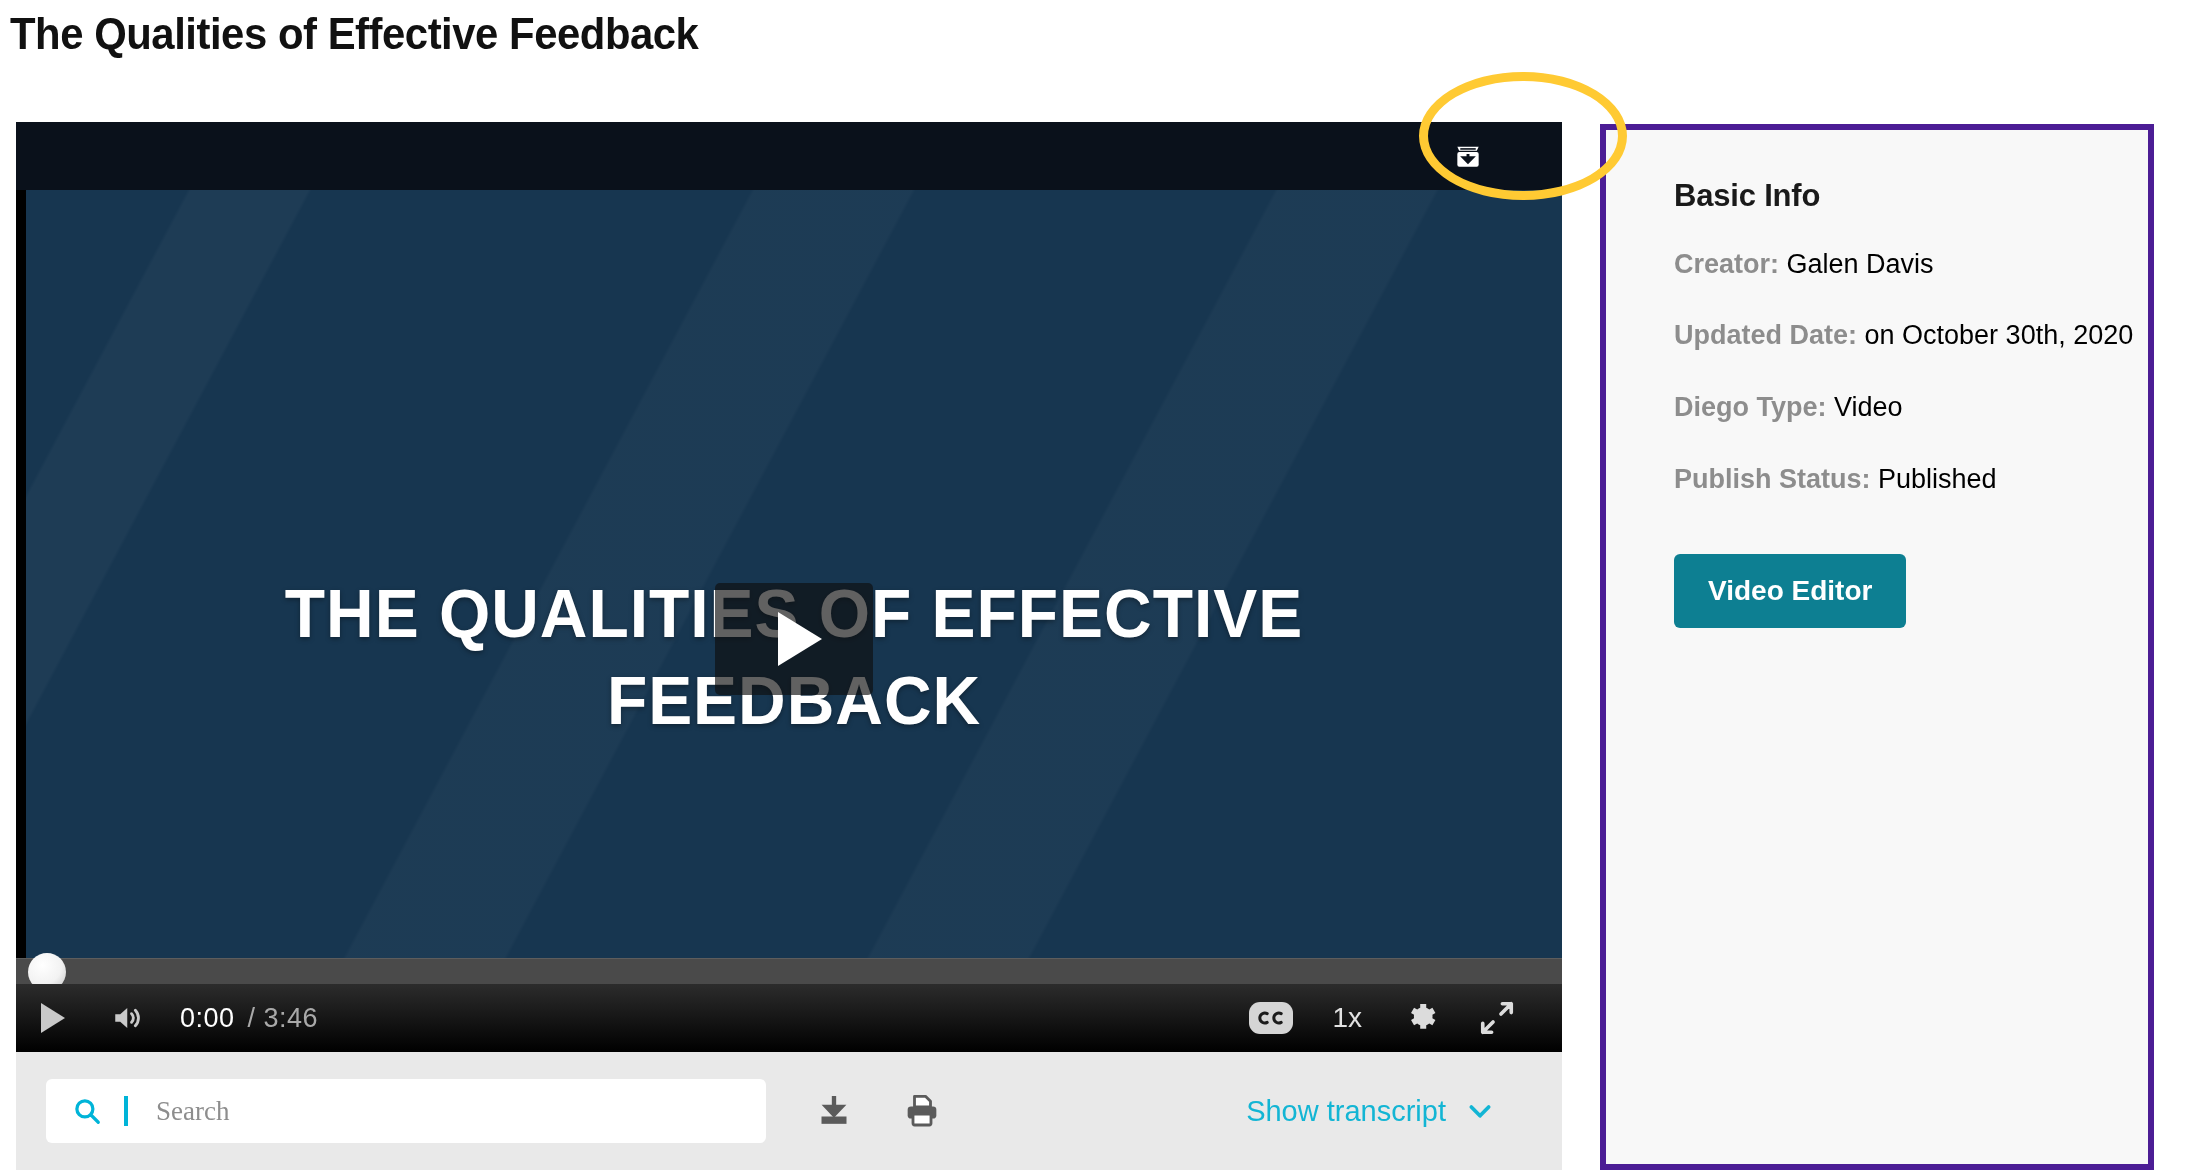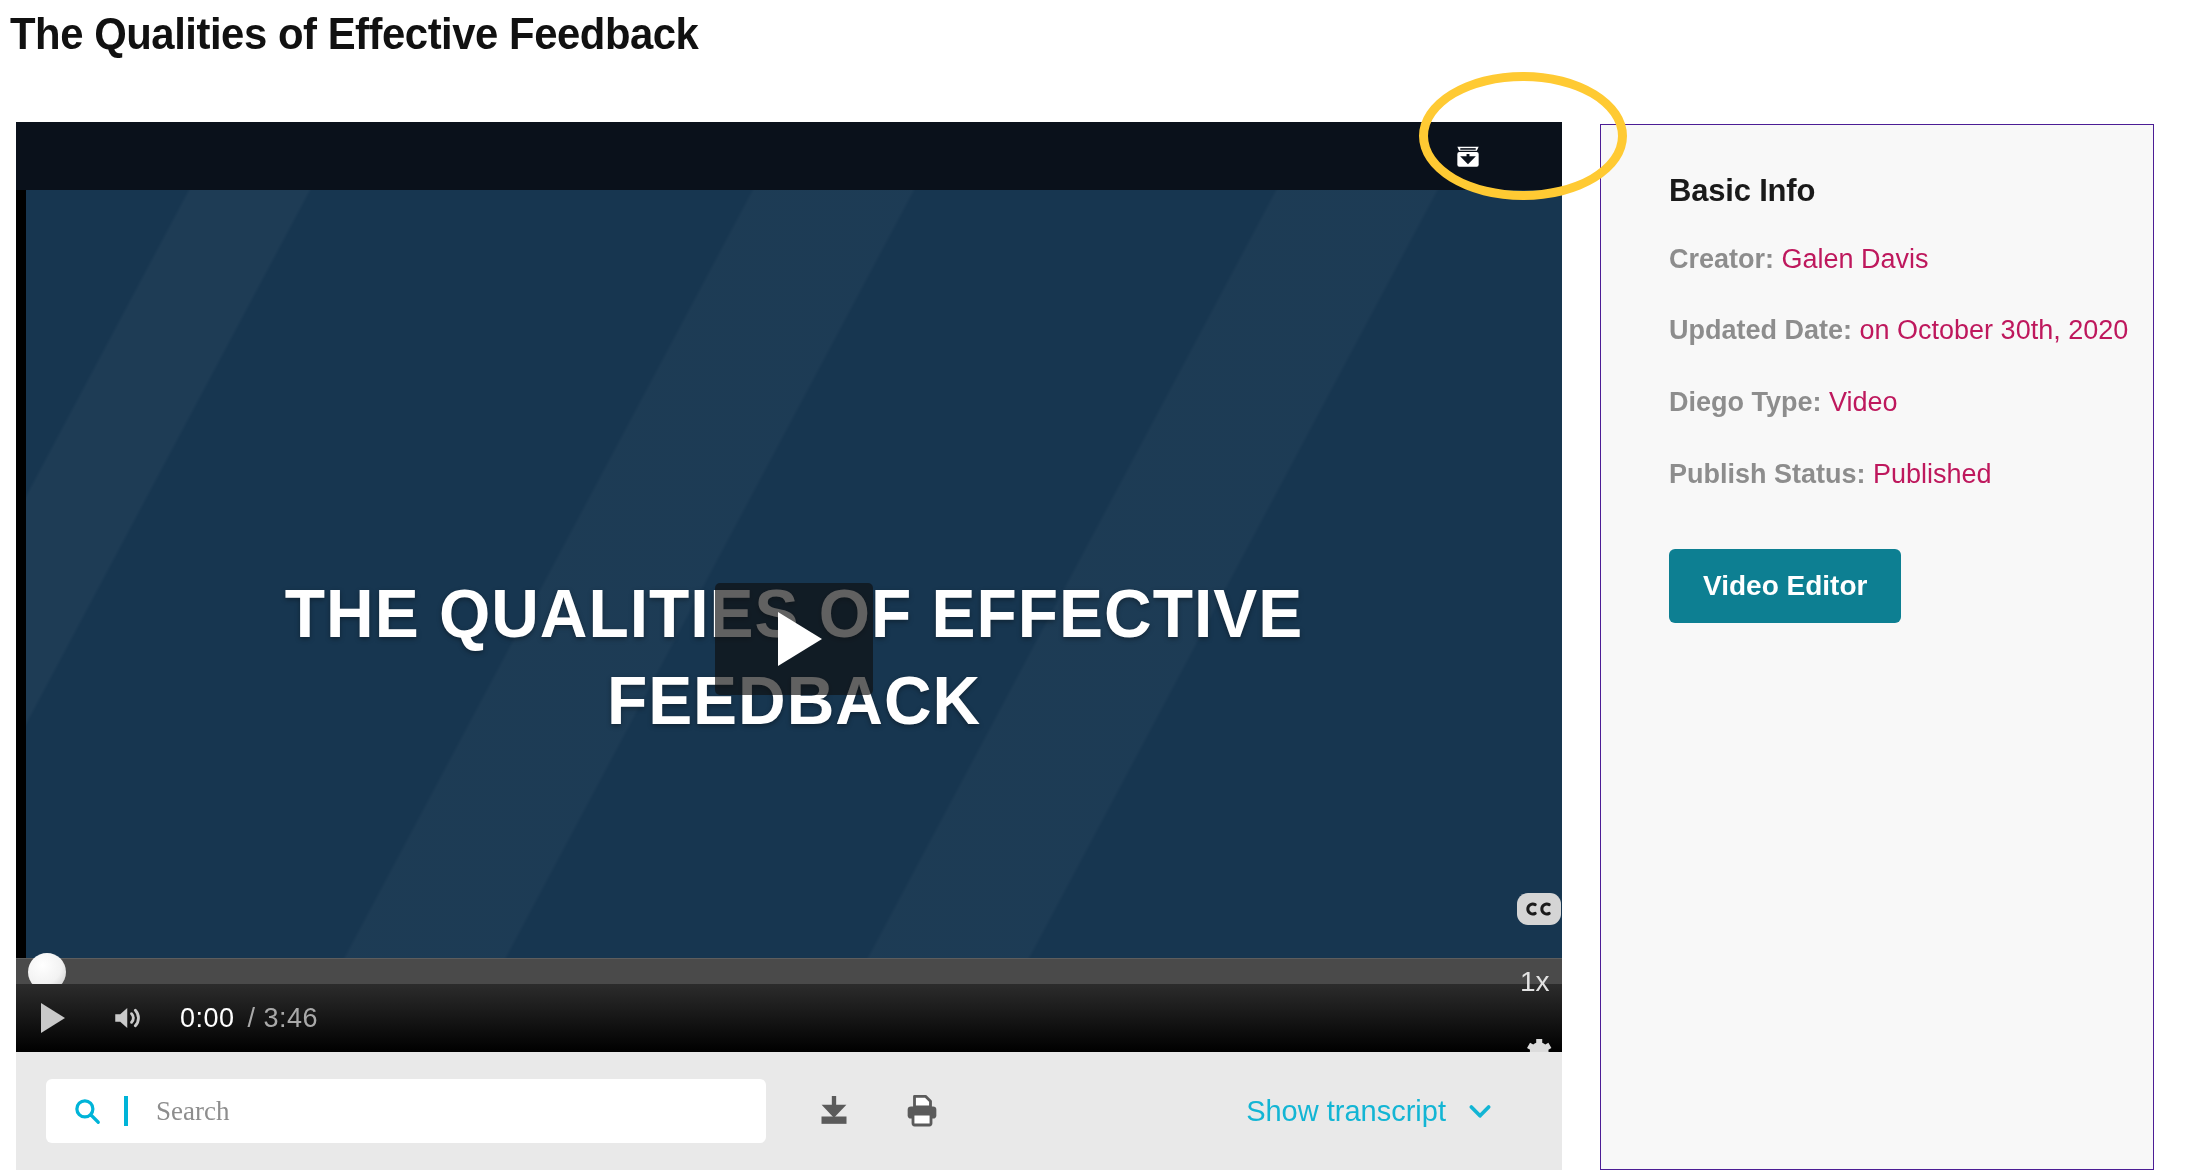--- a/index.html
+++ b/index.html
@@ -144,22 +144,22 @@
     border-bottom: 15px solid transparent;
   }
   #volume-button { width: 76px; height: 68px; }
   #time-display {
     display: flex; align-items: baseline; gap: 13px;
     font-size: 27px; margin-left: 14px; letter-spacing: 0.5px;
   }
   #time-current { color: #ffffff; }
   #time-duration { color: #a9a9a9; }
   #right-controls {
-    margin-left: auto; display: flex; align-items: flex-start;
-    gap: 34px;  flex-direction: column;
+    margin-left: auto; display: flex; align-items: center;
+    gap: 34px; padding-right: 44px;
   }
   #cc-button { width: 46px; height: 46px; }
   #speed-button { font-size: 28px; color: #e2e2e2; padding: 0 4px; }
   #settings-button, #fullscreen-button { width: 42px; height: 42px; }
 
   
   #transcript-bar {
     position: absolute;
     left: 16px; top: 1052px;
     width: 1546px; height: 118px;
@@ -194,33 +194,33 @@
     display: flex; align-items: center; gap: 18px;
     color: #13b5d4; font-size: 29px; cursor: pointer;
   }
 
   
   #info-panel {
     position: absolute;
     left: 1600px; top: 124px;
     width: 554px; height: 1046px;
     background: #f8f8f8;
-    border: 1px solid #4c1d95;
+    border: 6px solid #4c1d95;
   }
   #info-title {
     position: absolute; left: 68px; top: 48px;
     font-size: 31px; font-weight: bold; color: #1a1a1a;
     letter-spacing: -0.2px;
   }
   .info-row {
     position: absolute; left: 68px;
     font-size: 27px; white-space: nowrap;
   }
   .info-row .k { color: #8d8d8d; font-weight: bold; }
-  .info-row .v { color: #be185d; margin-top: 43px; }
+  .info-row .v { color: #000000; margin-top: 43px; }
   #row-creator { top: 119px; }
   #row-updated { top: 190px; }
   #row-media   { top: 262px; }
   #row-publish { top: 334px; }
   #launch-editor-button {
     position: absolute; left: 68px; top: 424px;
     background: #0d7f92;
     color: #ffffff;
     font-size: 28px; font-weight: bold;
     border: none; border-radius: 6px;

